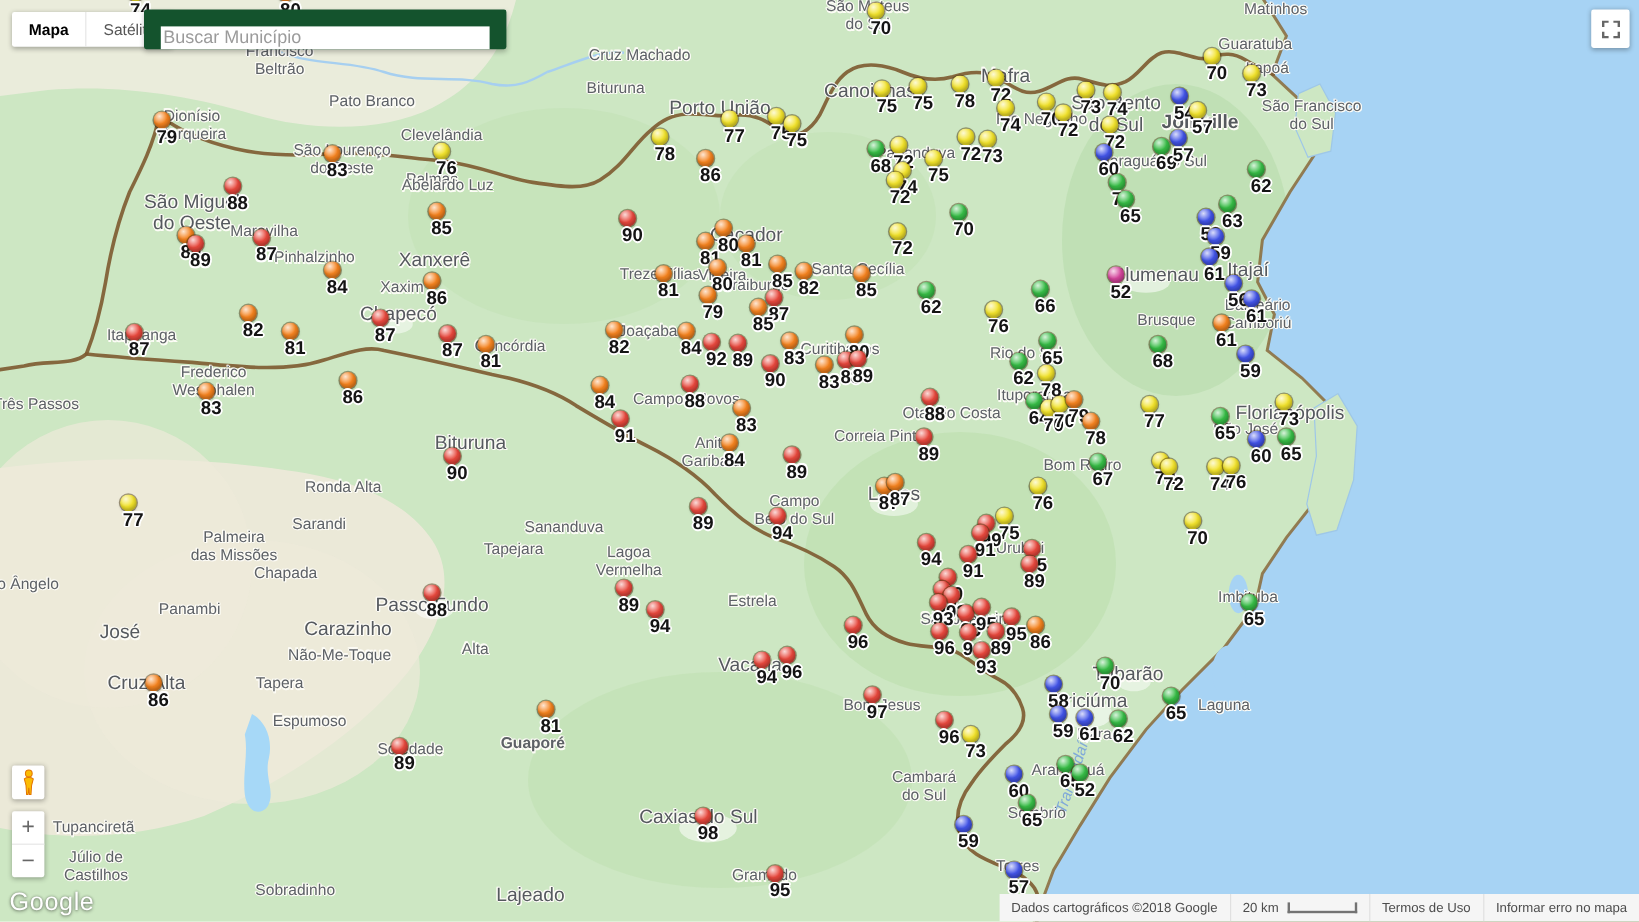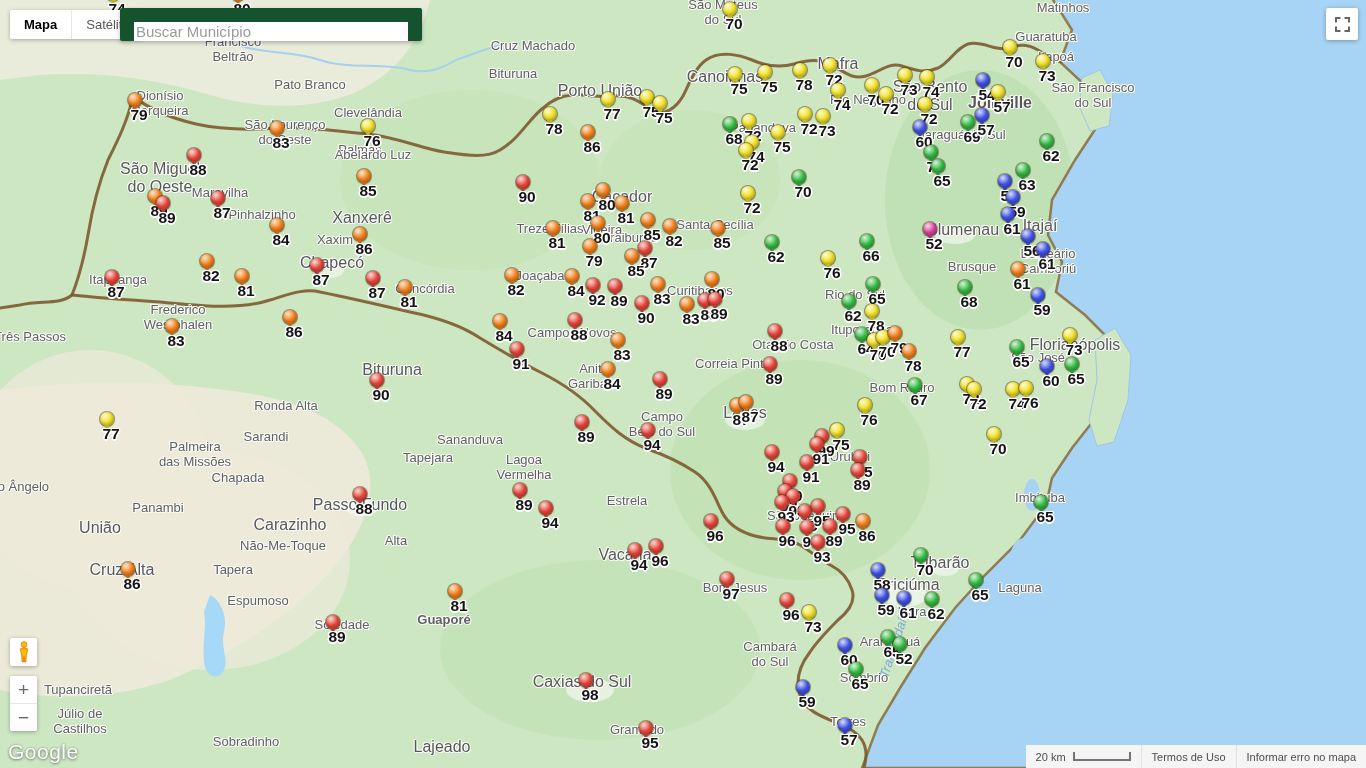--- a/index.html
+++ b/index.html
@@ -179,21 +179,21 @@
       <span class="town" style="left: 735px; top: 588px;">Bom Jesus</span>
       <span class="town town-l" style="left: 625px; top: 555px;">Vacaria</span>
       <span class="town town-l" style="left: 582px; top: 682px;">Caxias do Sul</span>
       <span class="town" style="left: 637px; top: 730px;">Gramado</span>
       <span class="town town-l" style="left: 442px; top: 747px;">Lajeado</span>
       <span class="town" style="left: 246px; top: 742px;">Sobradinho</span>
       <span class="town" style="left: 80px; top: 722px;">Júlio de
 Castilhos</span>
       <span class="town" style="left: 78px; top: 690px;">Tupanciretã</span>
       <span class="town town-l" style="left: 122px; top: 570px;">Cruz Alta</span>
-      <span class="town town-l" style="left: 100px; top: 528px;">União</span>
+      <span class="town town-l" style="left: 100px; top: 528px;">José</span>
       <span class="town" style="left: 158px; top: 508px;">Panambi</span>
       <span class="town" style="left: 238px; top: 478px;">Chapada</span>
       <span class="town town-l" style="left: 290px; top: 525px;">Carazinho</span>
       <span class="town" style="left: 283px; top: 546px;">Não-Me-Toque</span>
       <span class="town" style="left: 233px; top: 570px;">Tapera</span>
       <span class="town" style="left: 258px; top: 601px;">Espumoso</span>
       <span class="town" style="left: 342px; top: 625px;">Soledade</span>
       <span class="town" style="left: 396px; top: 541px;">Alta</span>
       <span class="town town-l" style="left: 360px; top: 505px;">Passo Fundo</span>
       <span class="town" style="left: 266px; top: 437px;">Sarandi</span>
@@ -921,20 +921,21 @@
   </div>
 
   <div id="zoomctl">
     <div class="zb">+</div>
     <div class="zb">−</div>
   </div>
 
   <div id="glogo">Google</div>
 
   <div id="footer">
+    <div class="fitem">Dados cartográficos ©2018 Google</div>
     <div class="fitem">
       <span>20 km</span>
       <span class="scalebar"></span>
     </div>
     <div class="fitem">Termos de Uso</div>
     <div class="fitem">Informar erro no mapa</div>
   </div>
 
 </div>
 

